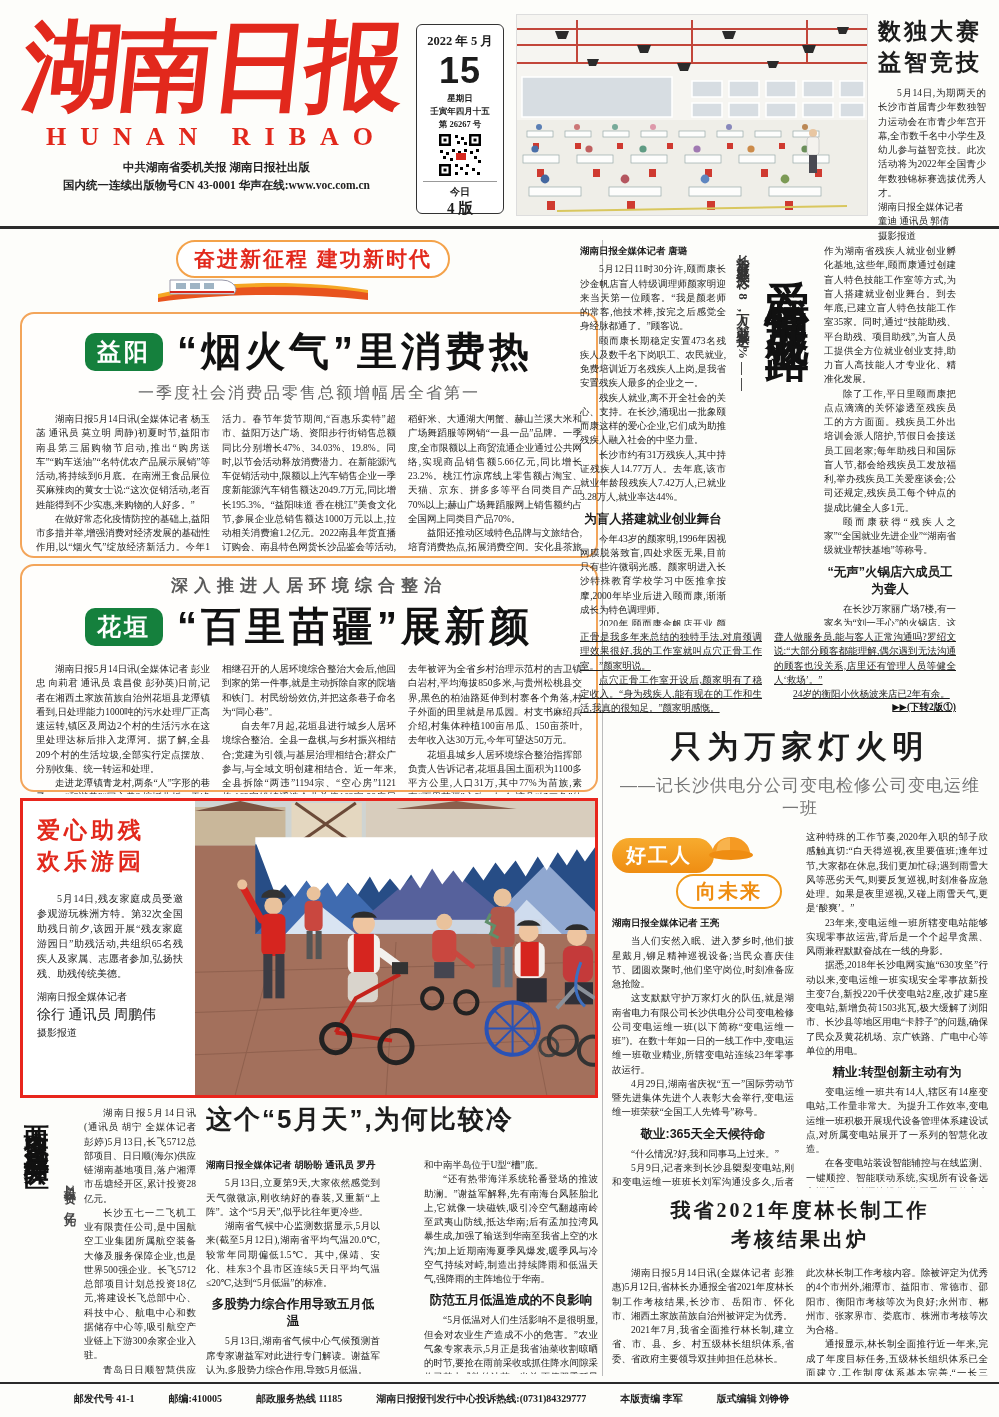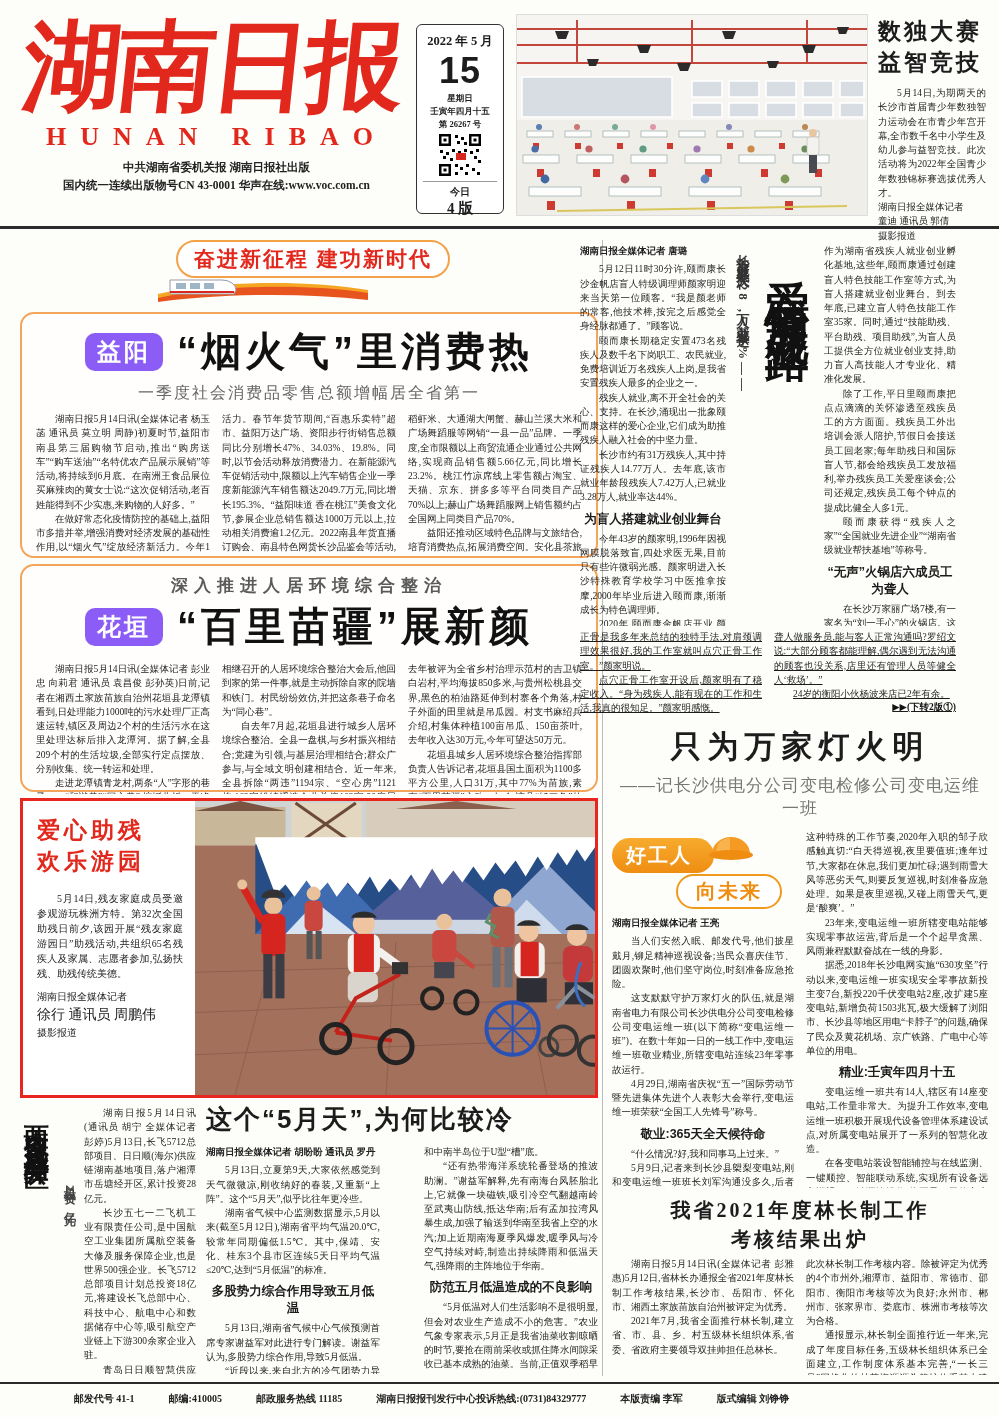--- a/index.html
+++ b/index.html
@@ -40,21 +40,21 @@
   .credit { text-align:right; text-indent:0 !important; }
 
   
   .banner-pill {
     border:2px solid #f4a24a; border-radius:20px; background:#fff;
     padding:3px 16px; display:inline-block;
   }
   .banner-pill span { font-size:21px; font-weight:900; color:#e2281c; letter-spacing:2px; font-family:"Liberation Sans","DejaVu Sans",sans-serif; }
   .orange-box { border:2px solid #f3a55a; border-radius:14px; background:#fffefc; }
   .city-badge {
-    display:inline-block; background:#8b5cf6; color:#fff; font-weight:900;
+    display:inline-block; background:#15803d; color:#fff; font-weight:900;
     font-size:24px; padding:3px 12px; border-radius:10px; letter-spacing:3px;
     font-family:"Liberation Sans","DejaVu Sans",sans-serif; vertical-align:middle;
   }
   .main-head { font-size:40px; font-weight:900; color:#111; letter-spacing:4px; font-family:"Liberation Sans","DejaVu Sans",sans-serif; display:inline-block; vertical-align:middle; }
   .sub-head-line { font-size:16px; color:#666; letter-spacing:2px; text-align:center; font-family:"Liberation Sans","DejaVu Sans",sans-serif; }
   .kicker { font-size:17px; font-weight:bold; color:#5a5a5a; letter-spacing:6px; text-align:center; font-family:"Liberation Sans","DejaVu Sans",sans-serif; }
 
   
   .photo-frame { border:3px solid #e8261d; background:#fff; display:flex; }
   .photo-caption-title { color:#e2281c; font-weight:900; font-size:23px; letter-spacing:4px; line-height:1.35; font-family:"Liberation Sans","DejaVu Sans",sans-serif; }
@@ -453,21 +453,21 @@
     <div class="vert v-note" style="height:120px;margin:70px 6px 0 8px;">总投资28亿元</div>
     <div class="bodytext" style="flex:1;overflow:hidden;">
       <p>湖南日报5月14日讯(通讯员 胡宁 全媒体记者 彭婷)5月13日,长飞5712总部项目、日日顺(海尔)供应链湖南基地项目,落户湘潭市岳塘经开区,累计投资28亿元。</p>
       <p>长沙五七一二飞机工业有限责任公司,是中国航空工业集团所属航空装备大修及服务保障企业,也是世界500强企业。长飞5712总部项目计划总投资18亿元,将建设长飞总部中心、科技中心、航电中心和数据储存中心等,吸引航空产业链上下游300余家企业入驻。</p>
       <p>青岛日日顺智慧供应链科技有限公司,是海尔旗下物流网品牌公司,国家5A级物流企业、中国500强企业。日日顺(海尔)供应链湖南基地项目,计划投资10亿元,将建设海尔华中区高标准智能样板库及大宗家电湖南分拨中心,服务品牌商200余家,预计将有20多家优质企业在此设立湖南销售中心。</p>
     </div>
   </div>
 
   <div class="abs" style="left:206px;top:1102px;width:392px;height:272px;overflow:hidden;">
     <div class="cold-title">这个“5月天”,为何比较冷</div>
-    <div class="cols bodytext" style="margin-top:8px;height:230px;gap:44px;">
+    <div class="cols bodytext" style="margin-top:21px;height:230px;gap:44px;">
       <div class="col">
         <p class="byline noindent">湖南日报全媒体记者 胡盼盼 通讯员 罗丹</p>
         <p style="margin-top:4px;">5月13日,立夏第9天,大家依然感觉到天气微微凉,刚收纳好的春装,又重新“上阵”。这个“5月天”,似乎比往年更冷些。</p>
         <p>湖南省气候中心监测数据显示,5月以来(截至5月12日),湖南省平均气温20.0℃,较常年同期偏低1.5℃。其中,保靖、安化、桂东3个县市区连续5天日平均气温≤20℃,达到“5月低温”的标准。</p>
         <div class="subhead">多股势力综合作用导致五月低温</div>
         <p>5月13日,湖南省气候中心气候预测首席专家谢益军对此进行专门解读。谢益军认为,多股势力综合作用,导致5月低温。</p>
         <p>“近段以来,来自北方的冷气团势力异常强大,而且一波接一波地南下。”谢益军说,冷空气南下是导致湖南低温的首要原因,其次,东亚西风带呈现南北向的U型深槽,它居高临下主导冷空气一路深入南下,而我国中东部</p>
       </div>
       <div class="col">
         <p class="noindent">和中南半岛位于U型“槽”底。</p>
@@ -527,43 +527,43 @@
         <div style="position:relative;height:86px;">
           <span class="worker-badge1" style="position:absolute;left:0;top:8px;">好工人</span>
           <span class="worker-badge2" style="position:absolute;left:64px;top:44px;">向未来</span>
           <svg width="46" height="34" viewBox="0 0 46 34" style="position:absolute;left:96px;top:0px;">
             <path d="M4 24 a19 17 0 0 1 38 0 z" fill="#f59a23"></path>
             <path d="M10 14 a15 12 0 0 1 12 -6 l0 14 -14 0 z" fill="#f8b34d"></path>
             <ellipse cx="23" cy="25" rx="22" ry="5" fill="#ef8d12"></ellipse>
           </svg>
         </div>
         <p class="byline noindent">湖南日报全媒体记者 王亮</p>
-        <p style="margin-top:4px;">当人们安然入眠、邮发代号,他们披星戴月,铆足精神巡视设备;当民众喜庆佳节、团圆欢聚时,他们坚守岗位,时刻准备应急抢险。</p>
+        <p style="margin-top:4px;">当人们安然入眠、进入梦乡时,他们披星戴月,铆足精神巡视设备;当民众喜庆佳节、团圆欢聚时,他们坚守岗位,时刻准备应急抢险。</p>
         <p>这支默默守护万家灯火的队伍,就是湖南省电力有限公司长沙供电分公司变电检修公司变电运维一班(以下简称“变电运维一班”)。在数十年如一日的一线工作中,变电运维一班敬业精业,所辖变电站连续23年零事故运行。</p>
         <p>4月29日,湖南省庆祝“五一”国际劳动节暨先进集体先进个人表彰大会举行,变电运维一班荣获“全国工人先锋号”称号。</p>
         <div class="subhead">敬业:365天全天候待命</div>
         <p>“什么情况?好,我和同事马上过来。”</p>
         <p>5月9日,记者来到长沙县㮾梨变电站,刚和变电运维一班班长刘军沟通没多久,后者接到一</p>
       </div>
       <div class="col">
         <p class="noindent">这种特殊的工作节奏,2020年入职的邹子欣感触真切:“白天得巡视,夜里要值班;逢年过节,大家都在休息,我们更加忙碌;遇到雨雪大风等恶劣天气,则要反复巡视,时刻准备应急处理。如果是夜里巡视,又碰上雨雪天气,更是‘酸爽’。”</p>
         <p>23年来,变电运维一班所辖变电站能够实现零事故运营,背后是一个个起早贪黑、风雨兼程默默奋战在一线的身影。</p>
         <p>据悉,2018年长沙电网实施“630攻坚”行动以来,变电运维一班实现安全零事故新投主变7台,新投220千伏变电站2座,改扩建5座变电站,新增负荷1503兆瓦,极大缓解了浏阳市、长沙县等地区用电“卡脖子”的问题,确保了民众及黄花机场、京广铁路、广电中心等单位的用电。</p>
-        <div class="subhead">精业:壬寅年四月十五</div>
+        <div class="subhead">精业:转型创新主动有为</div>
         <p>变电运维一班共有14人,辖区有14座变电站,工作量非常大。为提升工作效率,变电运维一班积极开展现代设备管理体系建设试点,对所属变电站展开了一系列的智慧化改造。</p>
         <p>在各变电站装设智能辅控与在线监测、一键顺控、智能联动系统,实现所有设备远方巡视、一键顺控操作,将原需一天的主变送电操作,大大缩短至半小时;推进电网数字化转型,推广智能巡检、新一代主辅设备监控等新系统、新技术,实现了应急抢修立即响应,极大提高了抢修服务效率。</p>
 
       </div>
     </div>
   </div>
 
   <div class="abs" style="left:612px;top:1196px;width:376px;height:180px;overflow:hidden;">
     <div class="forest-title">我省2021年度林长制工作</div>
     <div class="forest-title">考核结果出炉</div>
-    <div class="cols bodytext" style="margin-top:3px;height:118px;">
+    <div class="cols bodytext" style="margin-top:12px;height:118px;">
       <div class="col">
         <p>湖南日报5月14日讯(全媒体记者 彭雅惠)5月12日,省林长办通报全省2021年度林长制工作考核结果,长沙市、岳阳市、怀化市、湘西土家族苗族自治州被评定为优秀。</p>
         <p>2021年7月,我省全面推行林长制,建立省、市、县、乡、村五级林长组织体系,省委、省政府主要领导双挂帅担任总林长。</p>
 
       </div>
       <div class="col">
         <p class="noindent">此次林长制工作考核内容。除被评定为优秀的4个市州外,湘潭市、益阳市、常德市、邵阳市、衡阳市考核等次为良好;永州市、郴州市、张家界市、娄底市、株洲市考核等次为合格。</p>
         <p>通报显示,林长制全面推行近一年来,完成了年度目标任务,五级林长组织体系已全面建立,工作制度体系基本完善,“一长三员”网格化的林草资源源头管护体系基本建立。今后进一步推深做实林长制,主要从“全面建立”向“全面见效”跨越。</p>
       </div>
     </div>

